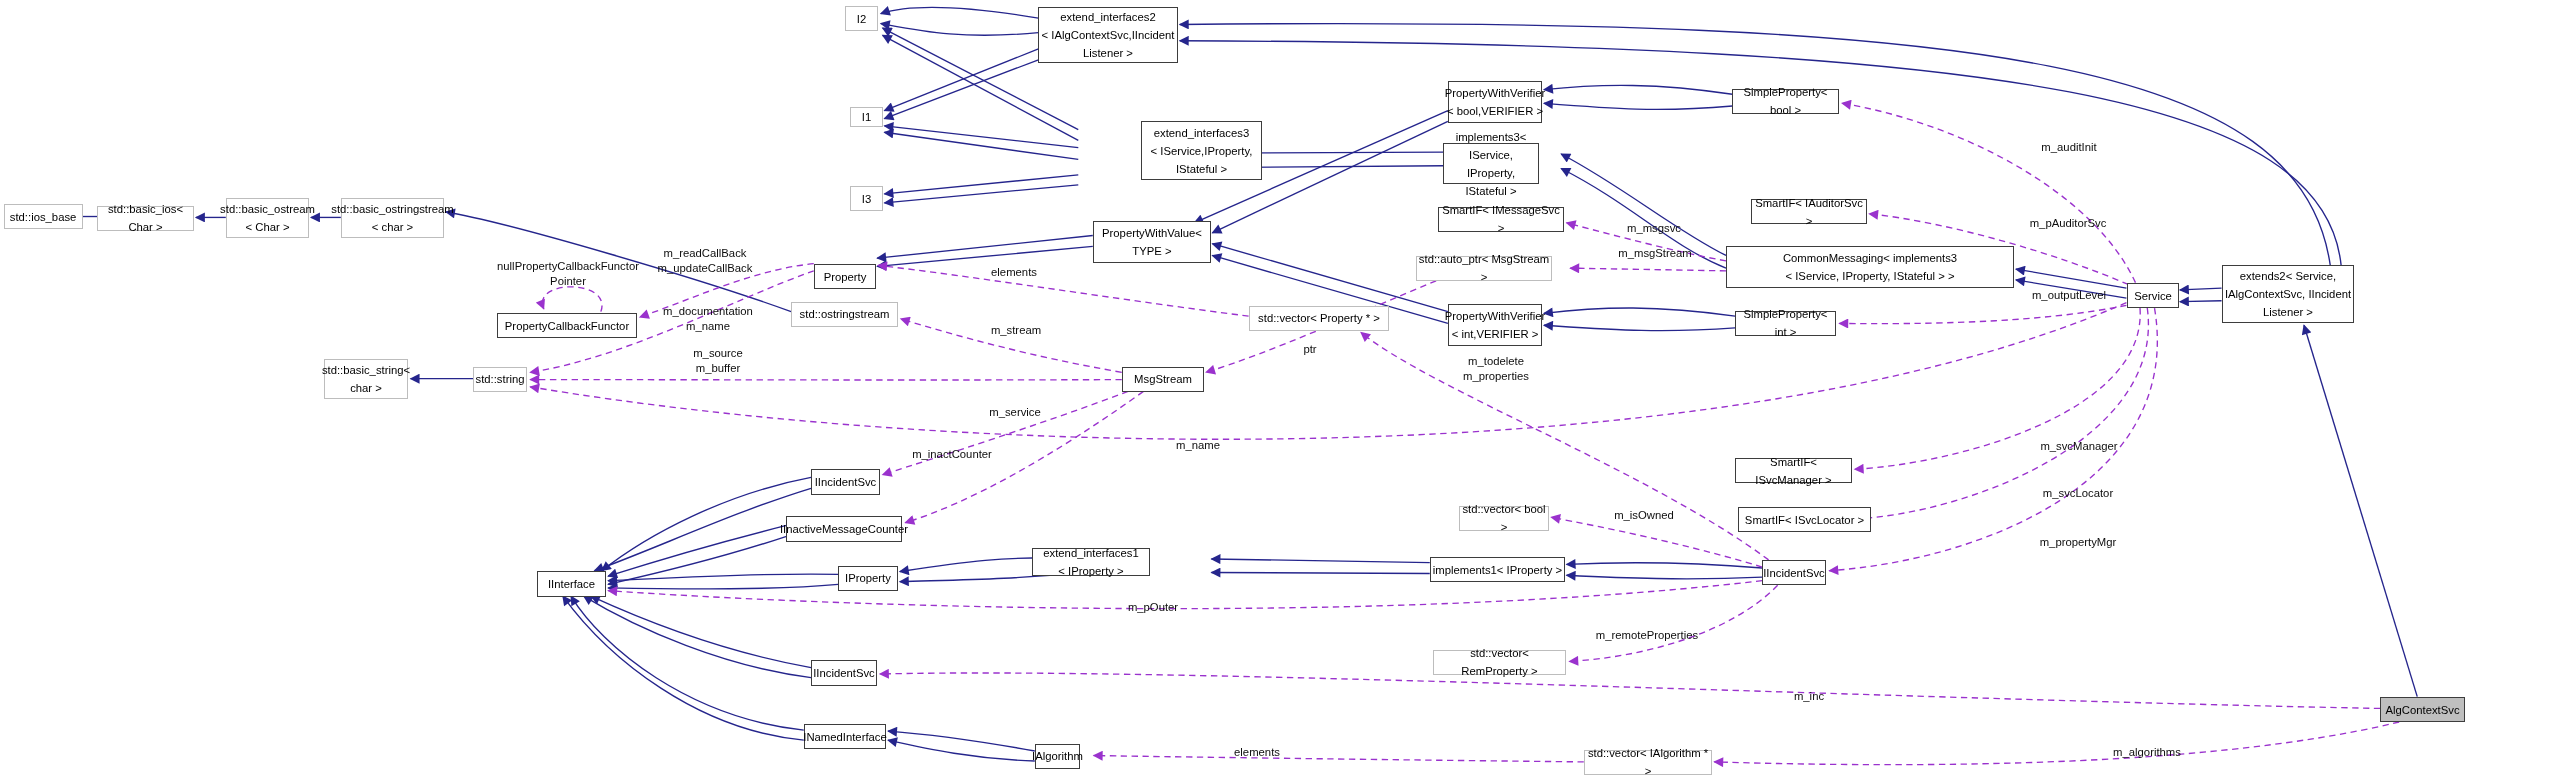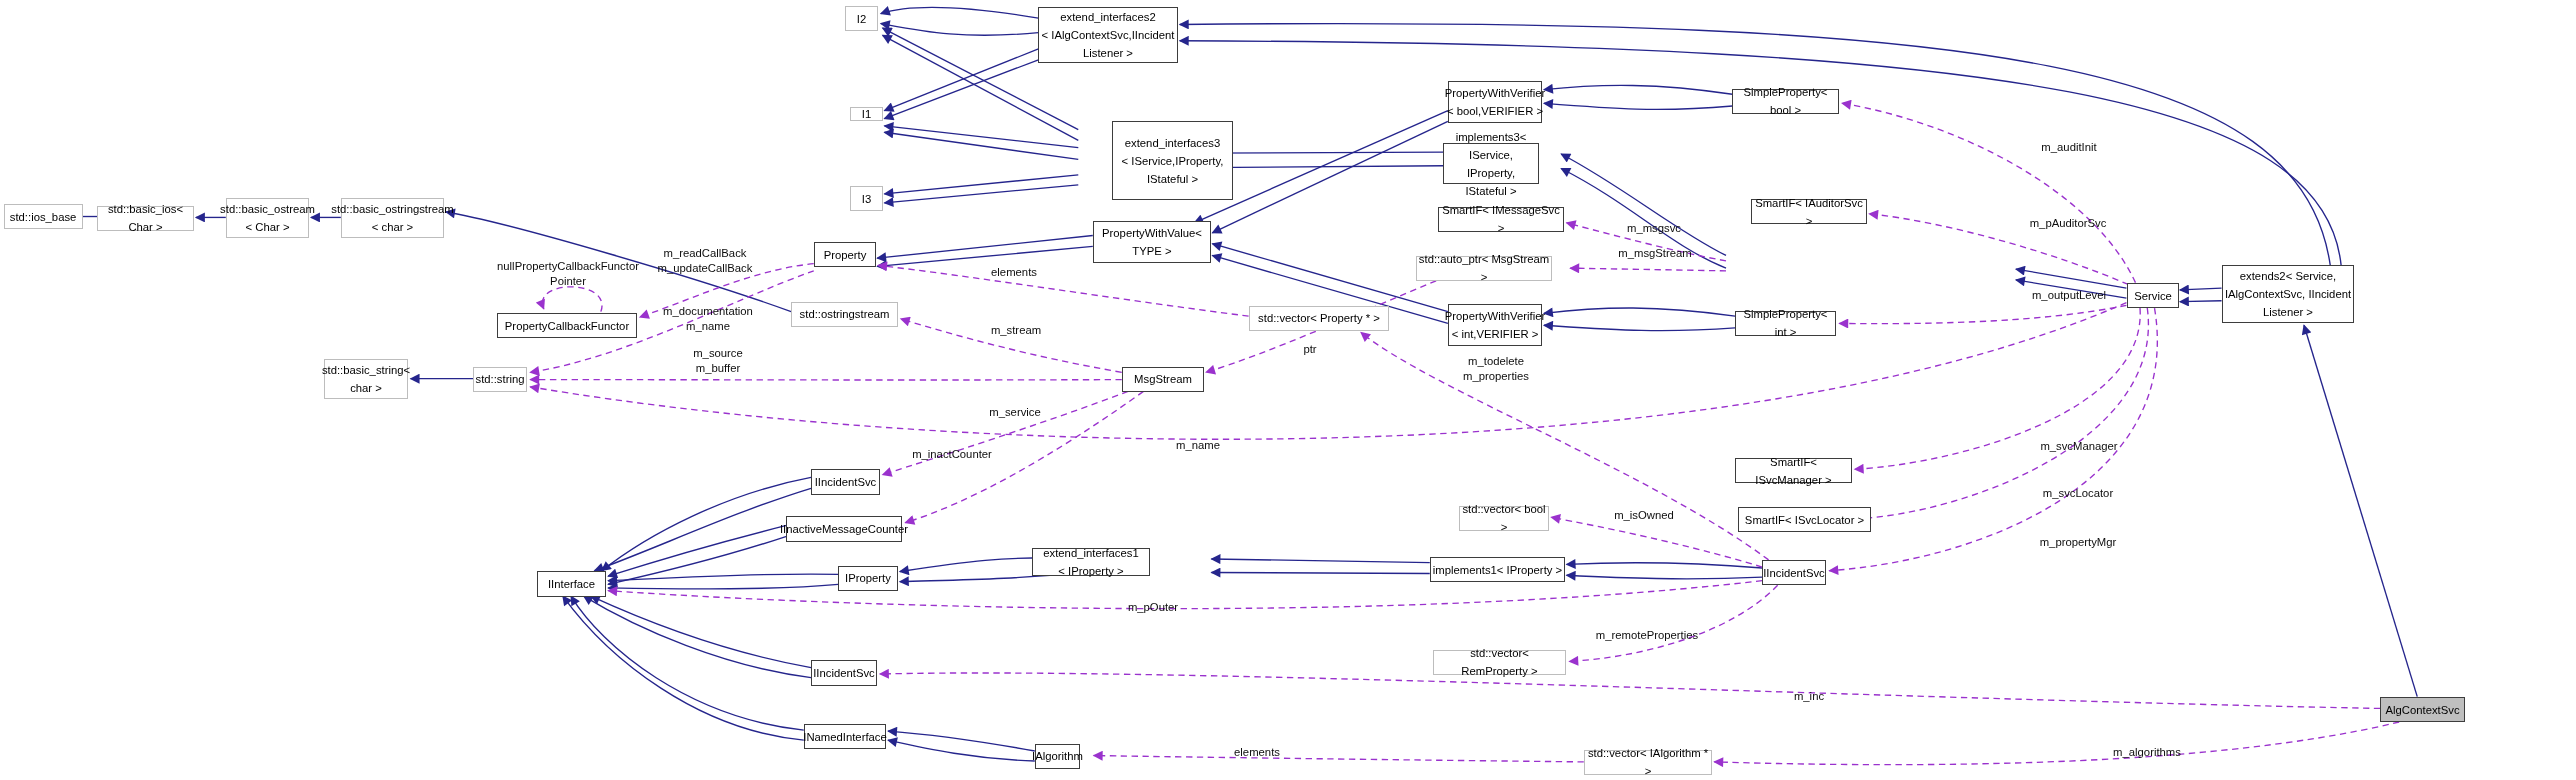--- a/index.html
+++ b/index.html
@@ -119,45 +119,47 @@
       <path d="M2627,782 C2100,772 1300,736 971,744" marker-end="url(#ap)"></path>
       <path d="M2648,797 C2420,852 2060,846 1892,841" marker-end="url(#ap)"></path>
       <path d="M1748,841 C1560,839 1330,836 1207,834" marker-end="url(#ap)"></path>
     </g>
   </svg>
 
   <div class="node weak" style="left:845px;top:6.3px;width:33px;height:25px">I2</div>
   <div class="node" style="left:1038px;top:7.2px;width:140px;height:56px">extend_interfaces2
 &lt; IAlgContextSvc,IIncident
 Listener &gt;</div>
-  <div class="node weak" style="left:850px;top:107px;width:33px;height:14px">I1</div>
+  <div class="node weak" style="left:850px;top:107px;width:33px;height:20px">I1</div>
   <div class="node weak" style="left:850px;top:186px;width:33px;height:25px">I3</div>
-  <div class="node" style="left:1112px;top:121px;width:121px;height:79px">extend_interfaces3
+  <div class="node" style="left:1141px;top:121px;width:121px;height:59px">extend_interfaces3
 &lt; IService,IProperty,
 IStateful &gt;</div>
   <div class="node" style="left:1448px;top:81px;width:94px;height:42px">PropertyWithVerifier
 &lt; bool,VERIFIER &gt;</div>
   <div class="node" style="left:1732px;top:89px;width:107px;height:24.5px">SimpleProperty&lt; bool &gt;</div>
   <div class="node" style="left:1443px;top:143px;width:96px;height:41px">implements3&lt; IService,
 IProperty, IStateful &gt;</div>
   <div class="node" style="left:1438px;top:207px;width:126px;height:24.5px">SmartIF&lt; IMessageSvc &gt;</div>
   <div class="node" style="left:1751px;top:199px;width:116px;height:25px">SmartIF&lt; IAuditorSvc &gt;</div>
   <div class="node weak" style="left:1416px;top:256px;width:136px;height:24.5px">std::auto_ptr&lt; MsgStream &gt;</div>
+  <div class="node" style="left:1726px;top:246px;width:288px;height:42px">CommonMessaging&lt; implements3
+&lt; IService, IProperty, IStateful &gt; &gt;</div>
   <div class="node" style="left:2127px;top:283px;width:52px;height:25px">Service</div>
   <div class="node" style="left:2222px;top:265px;width:132px;height:58px">extends2&lt; Service,
 IAlgContextSvc, IIncident
 Listener &gt;</div>
   <div class="node weak" style="left:3.6px;top:204px;width:79px;height:25px">std::ios_base</div>
   <div class="node weak" style="left:97px;top:206px;width:97px;height:24.5px">std::basic_ios&lt; Char &gt;</div>
   <div class="node weak" style="left:226px;top:198px;width:83px;height:40px">std::basic_ostream
 &lt; Char &gt;</div>
   <div class="node weak" style="left:341px;top:198px;width:103px;height:40px">std::basic_ostringstream
 &lt; char &gt;</div>
   <div class="node" style="left:497px;top:313px;width:140px;height:25px">PropertyCallbackFunctor</div>
-  <div class="node" style="left:814px;top:242px;width:62px;height:25px">Property</div>
+  <div class="node" style="left:814px;top:264px;width:62px;height:25px">Property</div>
   <div class="node weak" style="left:791px;top:302px;width:107px;height:24.5px">std::ostringstream</div>
   <div class="node" style="left:1093px;top:221px;width:118px;height:42px">PropertyWithValue&lt;
 TYPE &gt;</div>
   <div class="node weak" style="left:1249px;top:306px;width:140px;height:24.5px">std::vector&lt; Property * &gt;</div>
   <div class="node" style="left:1448px;top:304px;width:94px;height:42px">PropertyWithVerifier
 &lt; int,VERIFIER &gt;</div>
   <div class="node" style="left:1735px;top:311px;width:101px;height:24.5px">SimpleProperty&lt; int &gt;</div>
   <div class="node weak" style="left:324px;top:359px;width:84px;height:40px">std::basic_string&lt;
 char &gt;</div>
   <div class="node weak" style="left:473px;top:367px;width:54px;height:24.5px">std::string</div>

